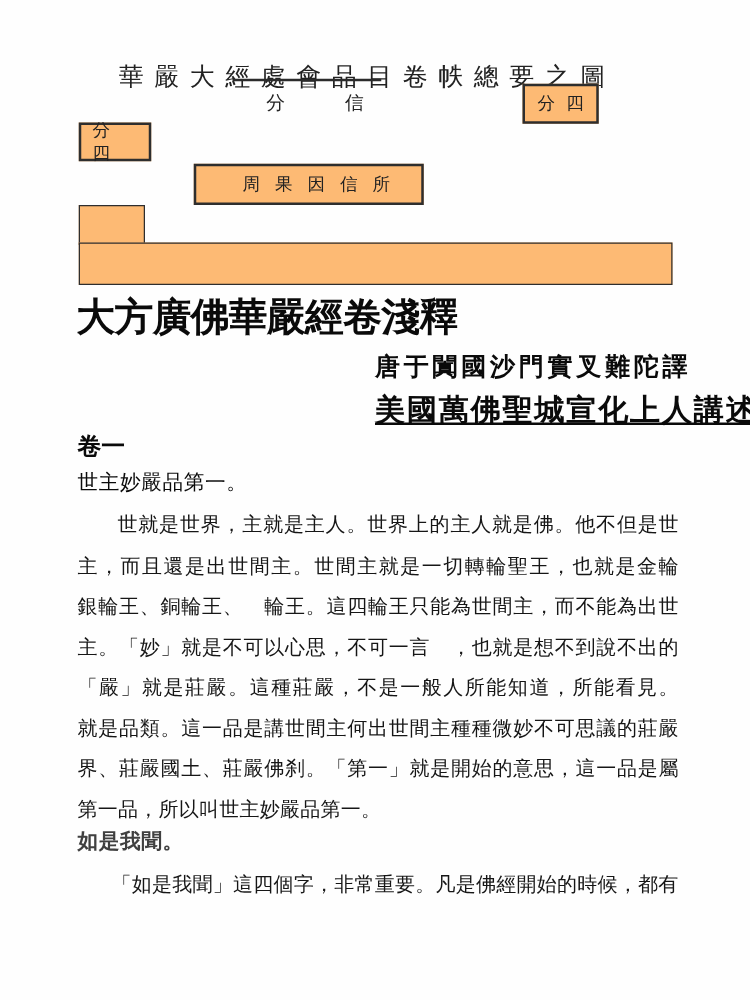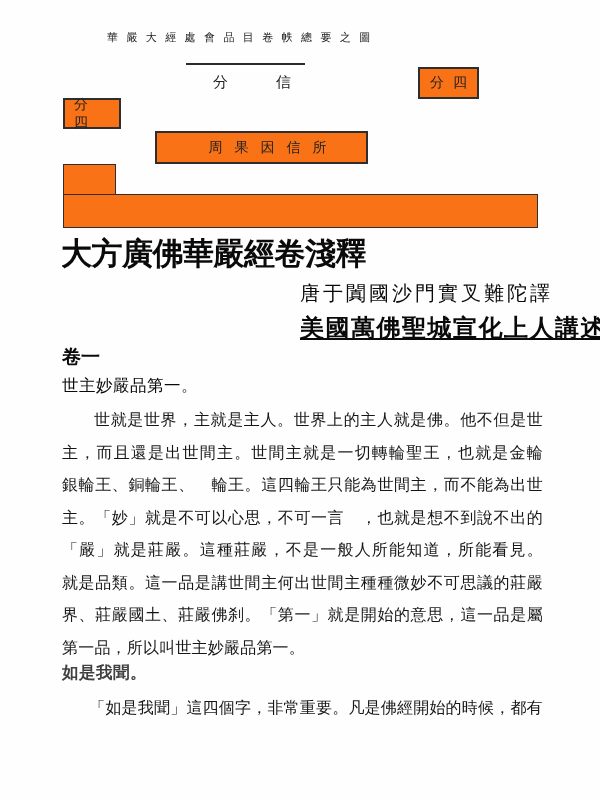--- a/index.html
+++ b/index.html
@@ -8,49 +8,49 @@
     background:#ffffff;
     font-family:"DejaVu Serif","Liberation Serif",serif;
     color:#111;
     position:relative;
     overflow:hidden;
   }
   .page{position:absolute;inset:0;background:#fefefe;}
 
   
   .dg-title{
-    position:absolute;left:95px;top:30px;
-    font-size:11px;letter-spacing:8.4px;white-space:nowrap;color:#222;margin-left:12px;
+    position:absolute;left:95px;top:48px;
+    font-size:20px;letter-spacing:8.4px;white-space:nowrap;color:#222;
   }
   .dg-underline{
     position:absolute;left:186px;top:63px;width:119px;height:2px;background:#2b2b2b;
   }
   .dg-fenxin{
     position:absolute;left:213px;top:73px;
     display:flex;gap:48px;font-size:15px;color:#222;
   }
   .dg-box{
-    position:absolute;border:2px solid #2e2e2e;background:#f97316;
+    position:absolute;border:2px solid #2e2e2e;background:#fdba74;
     display:flex;align-items:center;justify-content:center;
     font-size:14px;color:#222;box-sizing:border-box;
   }
   .box-tr{left:418px;top:67px;width:61px;height:32px;letter-spacing:9px;padding-left:9px;}
   .box-left{left:63px;top:98px;width:58px;height:31px;letter-spacing:9px;padding-left:9px;}
-  .box-center{left:155px;top:131px;width:213px;height:33px;letter-spacing:12px;padding-left:24px;}
+  .box-center{left:155px;top:131px;width:184px;height:33px;letter-spacing:12px;padding-left:24px;}
   .box-small{left:63px;top:164px;width:53px;height:32px;border-width:1.5px;}
   .box-wide{left:63px;top:194px;width:475px;height:34px;border-width:1.5px;}
 
   
   .main-title{
     position:absolute;left:61px;top:233px;
     font-size:31px;font-weight:bold;letter-spacing:-0.5px;white-space:nowrap;color:#0a0a0a;
   }
   .translator{
     position:absolute;left:300px;top:280px;
-    font-size:20px;font-weight:normal;letter-spacing:3px;white-space:nowrap;color:#0a0a0a;
+    font-size:20px;font-weight:bold;letter-spacing:3px;white-space:nowrap;color:#0a0a0a;
   }
   .lecturer{
     position:absolute;left:300px;top:312px;
     font-size:24px;font-weight:bold;letter-spacing:1.5px;white-space:nowrap;color:#0a0a0a;text-decoration:underline;
   }
   .chapter-line{
     position:absolute;left:62px;top:344px;
     display:flex;font-size:19px;font-weight:bold;white-space:nowrap;color:#0a0a0a;
   }
   .section-title{

